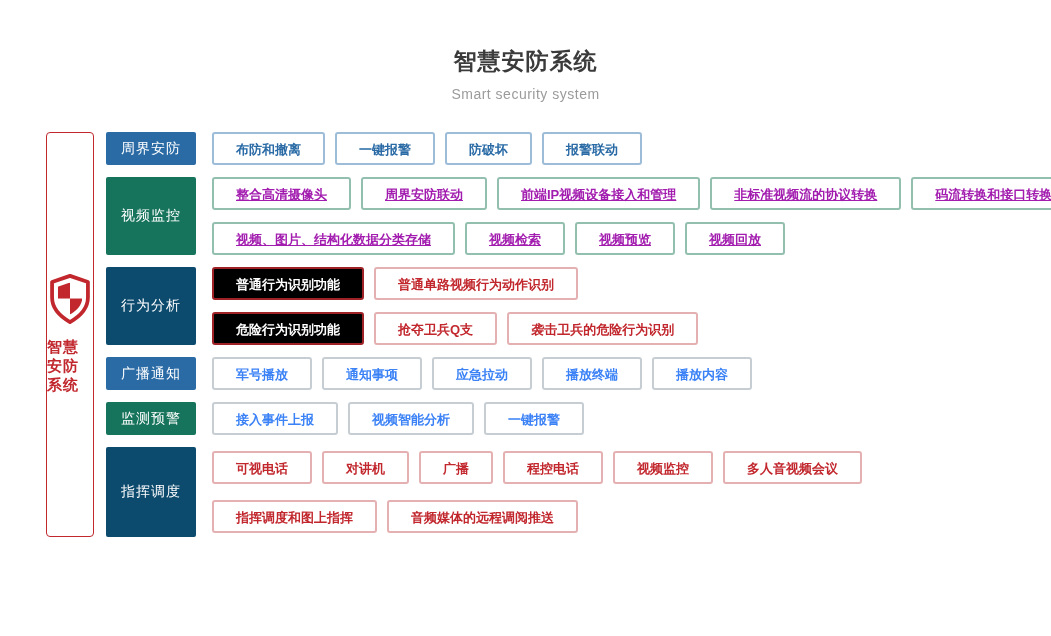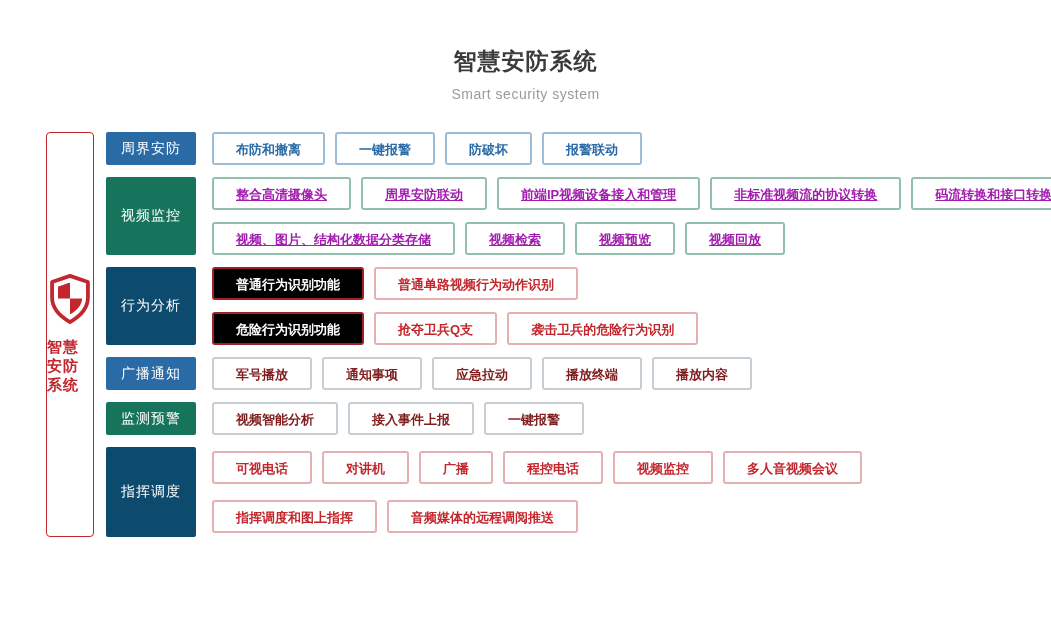--- a/index.html
+++ b/index.html
@@ -42,21 +42,21 @@
     font-size:13px; font-weight:bold; white-space:nowrap; text-align:center;
   }
 
   .bg-blue  { background:#2a6ba6; }
   .bg-green { background:#17745c; }
   .bg-red   { background:#0c4a6e; }
 
   .t-blue  { color:#2a6ba6; border-color:#9cbcd8; }
   .t-green { color:#a21caf; border-color:#93bfae;text-decoration:underline; }
   .t-red   { color:#c1272d; border-color:#e5b0b2; }
-  .t-gray  { color:#7f1d1d; border-color:#c6ced4; }
+  .t-gray  { color:#3b82f6; border-color:#c6ced4; }
   .solid   { background:#000000; color:#fff; border-color:#9f2227; }
 </style>
 </head>
 <body>
 
 <div class="page">
 
   <div class="header">
     <div class="title">智慧安防系统</div>
     <div class="subtitle">Smart security system</div>
@@ -141,22 +141,22 @@
             <div class="btn t-gray">播放终端</div>
             <div class="btn t-gray">播放内容</div>
           </div>
         </div>
       </div>
 
       <div class="cat-row">
         <div class="cat bg-green">监测预警</div>
         <div class="rows">
           <div class="row">
+            <div class="btn t-gray">接入事件上报</div>
             <div class="btn t-gray">视频智能分析</div>
-            <div class="btn t-gray">接入事件上报</div>
             <div class="btn t-gray">一键报警</div>
           </div>
         </div>
       </div>
 
       <div class="cat-row">
         <div class="cat bg-red">指挥调度</div>
         <div class="rows rows-wide">
           <div class="row">
             <div class="btn t-red">可视电话</div>

